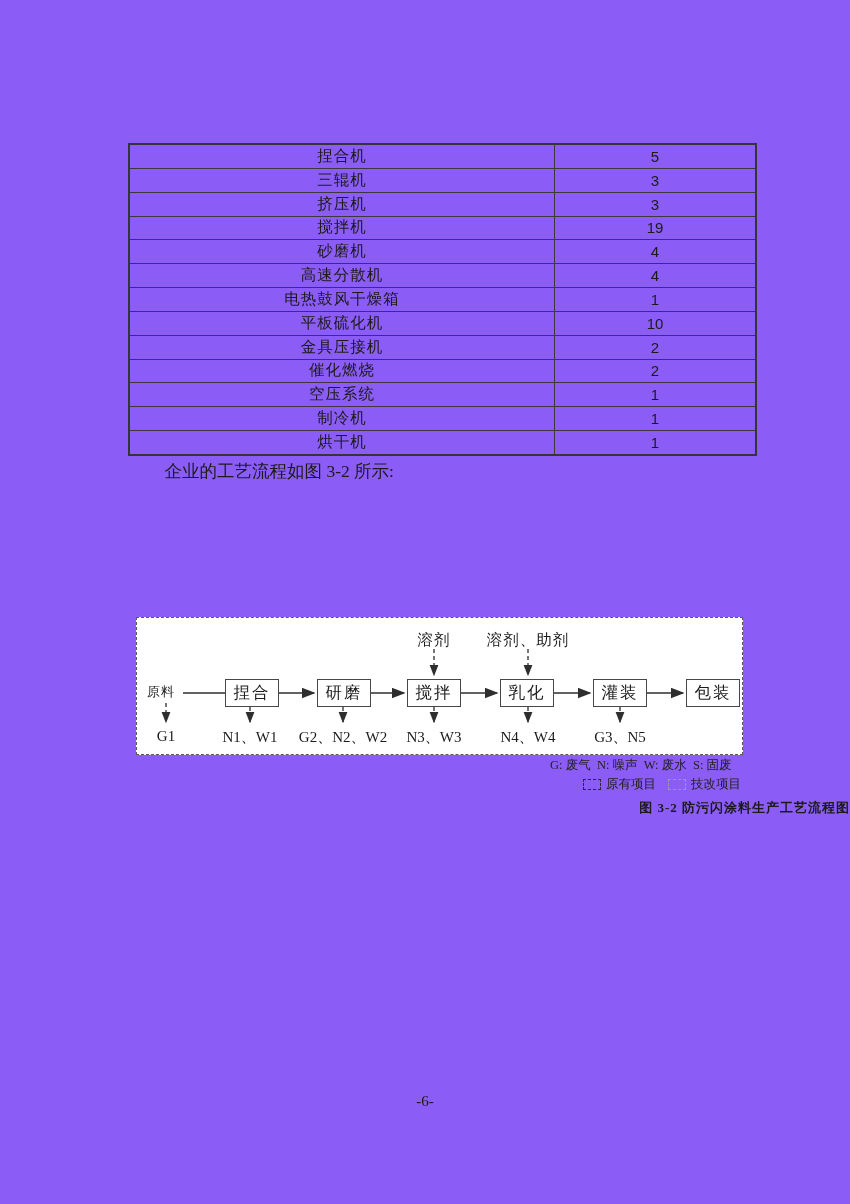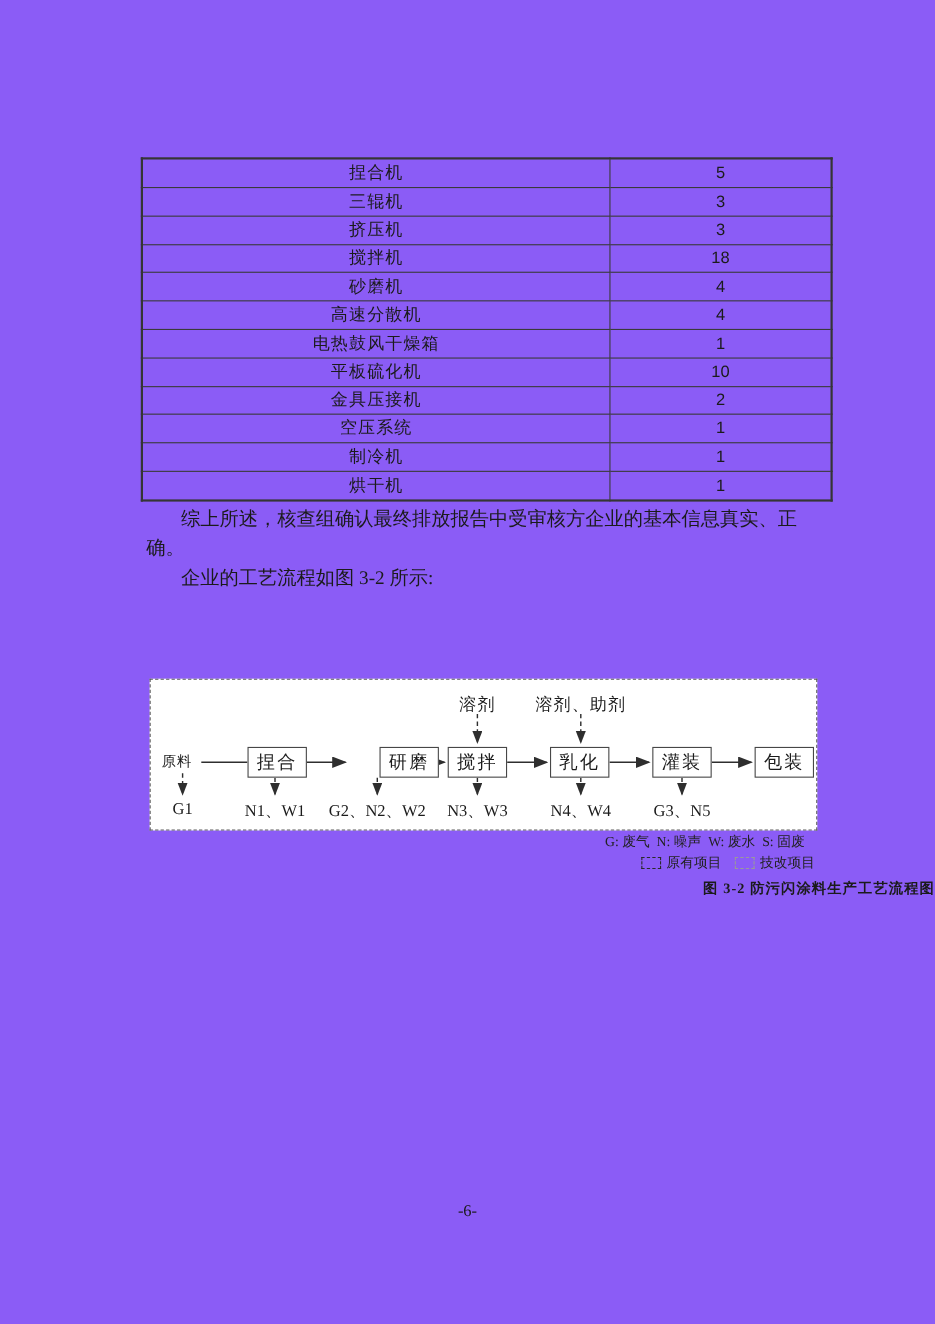--- a/index.html
+++ b/index.html
@@ -21,21 +21,21 @@
   .para.justify{text-align:justify;}
 
   
   .flow{position:absolute;left:136px;top:617px;width:605px;height:136px;
         border:1.5px dashed #5a5a5a;background:#fff;}
   .flow svg{position:absolute;left:0;top:0;}
   .src-label{position:absolute;left:10px;top:65px;font-size:13px;letter-spacing:1px;}
   .node{position:absolute;top:61px;width:52px;height:26px;border:1.4px solid #474747;
         background:#fff;display:flex;align-items:center;justify-content:center;
         font-size:16.5px;letter-spacing:2px;}
-  .node.n0{left:88px;}  .node.n1{left:180px;margin-left:28px;} .node.n2{left:270px;}
+  .node.n0{left:88px;}  .node.n1{left:180px;} .node.n2{left:270px;}
   .node.n3{left:363px;} .node.n4{left:456px;} .node.n5{left:549px;}
   .top-label{position:absolute;top:12px;font-size:15.5px;transform:translateX(-50%);
              white-space:nowrap;letter-spacing:1px;}
   .top-label.t0{left:297px;} .top-label.t1{left:391px;}
   .em-label{position:absolute;top:110px;font-size:15px;transform:translateX(-50%);
             white-space:nowrap;}
   .em-label.e0{left:29px;}  .em-label.e1{left:113px;} .em-label.e2{left:206px;}
   .em-label.e3{left:297px;} .em-label.e4{left:391px;} .em-label.e5{left:483px;}
 
   
@@ -64,21 +64,21 @@
       <tr>
         <td class="c-name">三辊机</td>
         <td class="c-count">3</td>
       </tr>
       <tr>
         <td class="c-name">挤压机</td>
         <td class="c-count">3</td>
       </tr>
       <tr>
         <td class="c-name">搅拌机</td>
-        <td class="c-count">18</td>
+        <td class="c-count">19</td>
       </tr>
       <tr>
         <td class="c-name">砂磨机</td>
         <td class="c-count">4</td>
       </tr>
       <tr>
         <td class="c-name">高速分散机</td>
         <td class="c-count">4</td>
       </tr>
       <tr>
@@ -87,36 +87,39 @@
       </tr>
       <tr>
         <td class="c-name">平板硫化机</td>
         <td class="c-count">10</td>
       </tr>
       <tr>
         <td class="c-name">金具压接机</td>
         <td class="c-count">2</td>
       </tr>
       <tr>
+        <td class="c-name">催化燃烧</td>
+        <td class="c-count">2</td>
+      </tr>
+      <tr>
         <td class="c-name">空压系统</td>
         <td class="c-count">1</td>
       </tr>
       <tr>
         <td class="c-name">制冷机</td>
         <td class="c-count">1</td>
       </tr>
       <tr>
         <td class="c-name">烘干机</td>
         <td class="c-count">1</td>
       </tr>
     </tbody>
   </table>
 
   <div class="textblock">
-    <p class="para">综上所述，核查组确认最终排放报告中受审核方企业的基本信息真实、正确。</p>
     <p class="para">企业的工艺流程如图 3-2 所示:</p>
   </div>
 
   <div class="flow">
     <svg width="605" height="136" viewBox="0 0 605 136">
       <defs>
         <marker id="ah" markerWidth="9" markerHeight="8" refX="8" refY="3.5" orient="auto">
           <path d="M0,0 L9,3.5 L0,7 Z" fill="#2e2e2e"></path>
         </marker>
       </defs>

